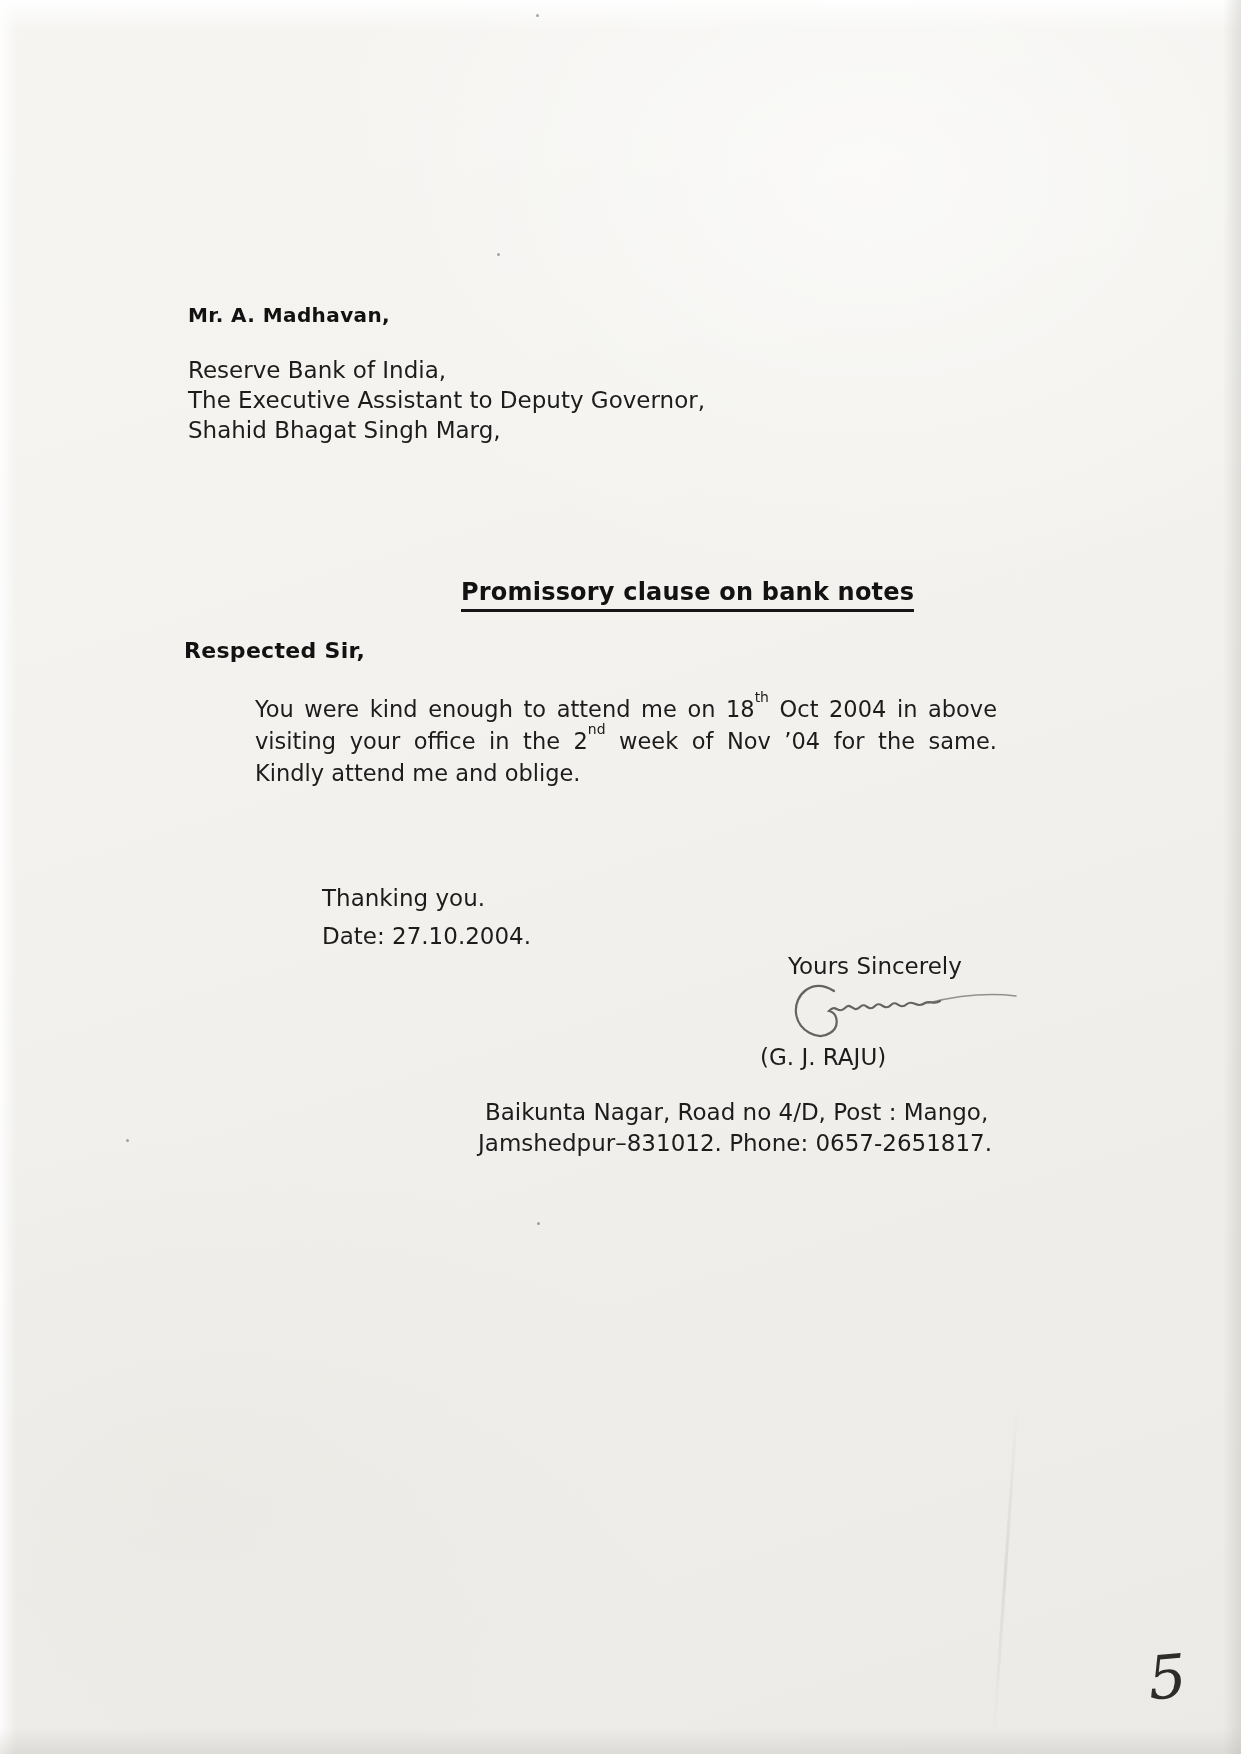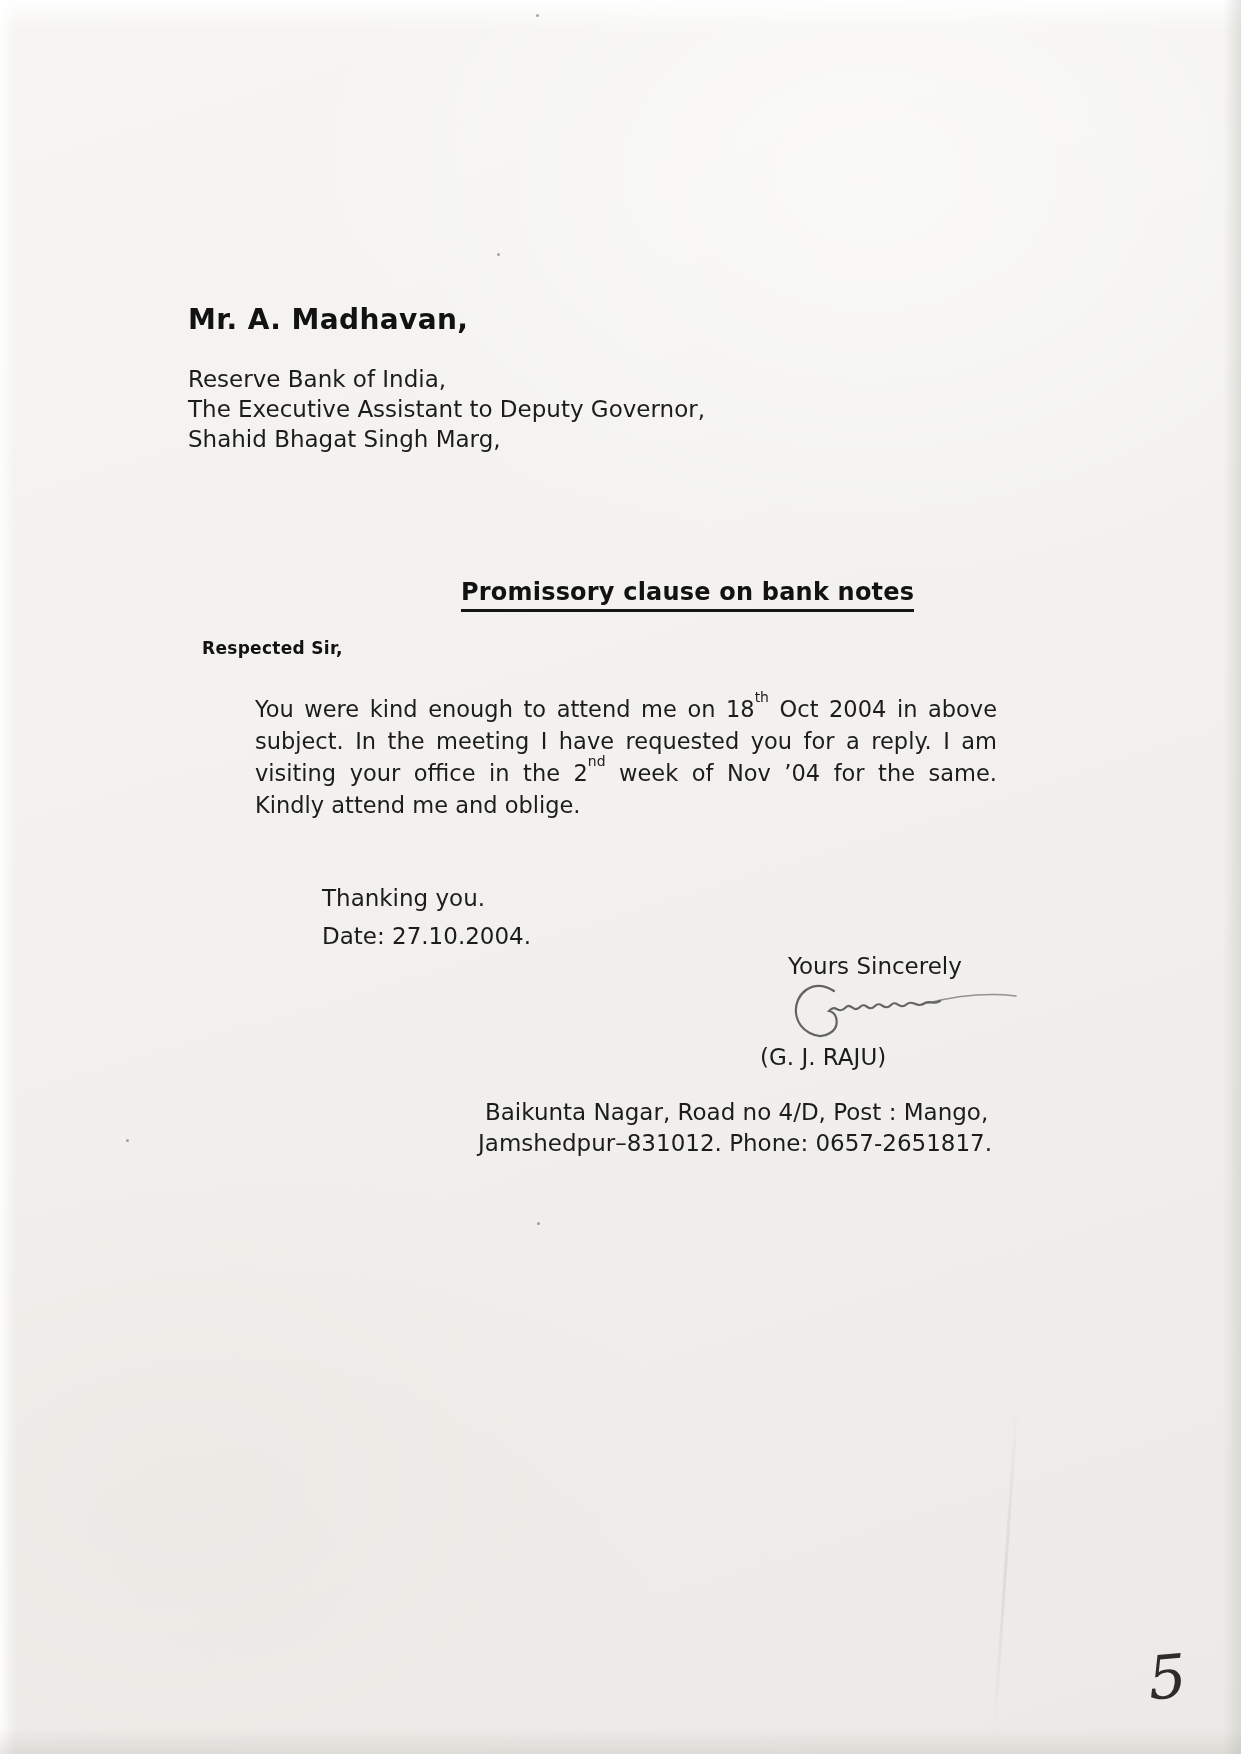--- a/index.html
+++ b/index.html
@@ -21,30 +21,30 @@
   .edge-right  { top:0; right:0; bottom:0; width:18px; background:linear-gradient(to left, rgba(183,181,175,0.35), rgba(183,181,175,0)); }
   .edge-bottom { left:0; right:0; bottom:0; height:26px; background:linear-gradient(to top, rgba(178,176,170,0.28), rgba(178,176,170,0)); }
   .crease {
     position:absolute; left:1004px; top:1400px; width:3px; height:340px;
     background:linear-gradient(to bottom, rgba(160,158,152,0), rgba(160,158,152,0.22), rgba(160,158,152,0));
     transform:rotate(4deg);
   }
   .speck { position:absolute; width:3px; height:3px; border-radius:50%; background:#55524d; opacity:0.5; }
 
   .recipient { position:absolute; left:188px; top:303px; }
-  .recipient-name { font-weight:bold; font-size:28px; color:#121212; margin-bottom:28px; letter-spacing:0.4px; }
+  .recipient-name { font-weight:bold; font-size:20px; color:#121212; margin-bottom:28px; letter-spacing:0.4px; }
   .recipient-line { font-size:23px; line-height:30px; }
 
   .subject-heading {
     position:absolute; left:461px; top:578px;
     font-size:24px; font-weight:bold; color:#121212;
     border-bottom:3px solid #161616; padding-bottom:3px; letter-spacing:0.2px;
   }
 
-  .salutation { position:absolute; left:202px; top:638px; font-size:17px; font-weight:bold; color:#121212; letter-spacing:0.3px; }
+  .salutation { position:absolute; left:184px; top:638px; font-size:22px; font-weight:bold; color:#121212; letter-spacing:0.3px; }
 
   .letter-body { position:absolute; left:255px; top:693px; width:742px; font-size:22.5px; }
   .bline { line-height:32px; text-align:justify; text-align-last:justify; }
   .bline.last { text-align-last:auto; }
   sup { font-size:0.62em; line-height:0; position:relative; top:-0.5em; }
 
   .thanks      { position:absolute; left:322px; top:885px;  font-size:23px; }
   .date-line   { position:absolute; left:322px; top:923px;  font-size:23px; }
   .valediction { position:absolute; left:788px; top:953px;  font-size:23px; }
   .signature   { position:absolute; left:788px; top:975px; }
@@ -81,21 +81,20 @@
       <div class="recipient-line">The Executive Assistant to Deputy Governor,</div>
       <div class="recipient-line">Shahid Bhagat Singh Marg,</div>
     </div>
 
     <div class="subject-heading">Promissory clause on bank notes</div>
 
     <div class="salutation">Respected Sir,</div>
 
     <div class="letter-body">
       <div class="bline"><span>You were kind enough to attend me on 18</span><sup>th</sup><span> Oct 2004 in above</span></div>
-      <div class="bline">subject.  In the meeting I have requested you for a reply.  I am</div>
       <div class="bline"><span>visiting your office in the 2</span><sup>nd</sup><span> week of Nov ’04 for the same.</span></div>
       <div class="bline last">Kindly attend me and oblige.</div>
     </div>
 
     <div class="thanks">Thanking you.</div>
     <div class="date-line">Date: 27.10.2004.</div>
     <div class="valediction">Yours Sincerely</div>
 
     <svg class="signature" width="230" height="66" viewBox="0 0 230 66">
       <path d="M46,16 C24,2 6,20 8,38 C10,56 30,66 42,58 C52,52 50,38 41,36 C48,28 50,40 57,33 C63,26 65,39 72,32 C78,26 80,38 87,31 C93,25 96,37 103,30 C109,24 111,36 119,29 C125,24 129,34 137,28 C142,25 146,30 152,26" fill="none" stroke="#4a4a4a" stroke-width="2.2" stroke-linecap="round" opacity="0.85"></path>

